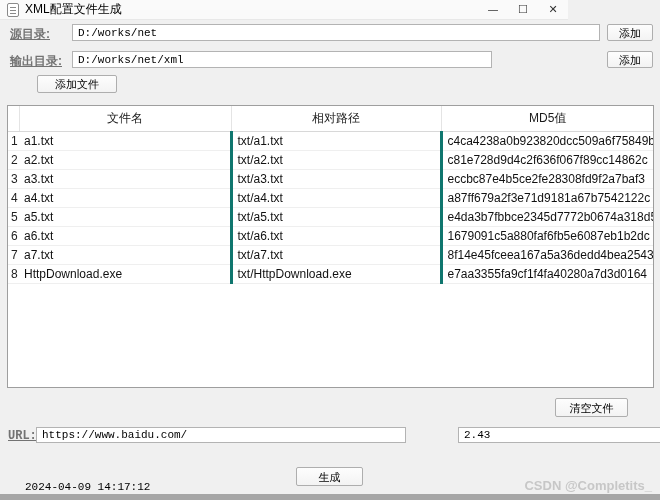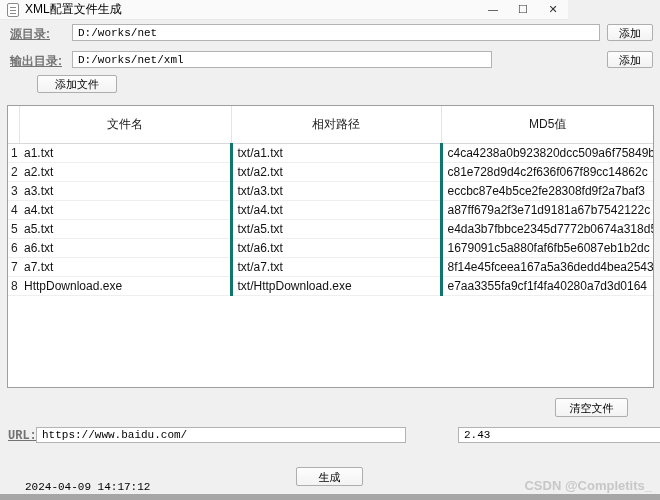--- a/index.html
+++ b/index.html
@@ -17,21 +17,21 @@
 
   
   .lbl { position:absolute; font-weight:bold; font-size:12px; color:#737373;text-decoration:underline; }
   .inp { position:absolute; background:#fff; border:1px solid #b3b3b3; font-family:"Liberation Mono","DejaVu Sans Mono",monospace; font-size:11px; padding:1px 5px; color:#000; outline:none; }
   .btn { position:absolute; background:linear-gradient(#fdfdfd,#f3f3f3); border:1px solid #aeaeae; border-radius:2px; font-size:11px; color:#000; text-align:center; cursor:default; font-family:"Liberation Sans",sans-serif; }
 
   
   .table-wrap { position:absolute; left:7px; top:105px; width:647px; height:283px; background:#ffffff; border:1px solid #9e9e9e; overflow:hidden; }
   table { border-collapse:collapse; table-layout:fixed; width:646px; font-size:12px; }
   col.c-gutter { width:11px; } col.c-name { width:212px; } col.c-path { width:210px; } col.c-md5 { width:213px; }
-  th { font-weight:normal; text-align:center; height:18px; border-bottom:1px solid #d8d8d8; border-right:1px solid #e4e4e4; background:#fff; font-size:12px; padding:10px; }
+  th { font-weight:normal; text-align:center; height:18px; border-bottom:1px solid #d8d8d8; border-right:1px solid #e4e4e4; background:#fff; font-size:12px; padding:4px; }
   th.gutter-h { border-right:1px solid #e4e4e4; }
   td { height:19px; border-bottom:1px solid #efefef; border-right:3px solid #0f766e; padding:0 0 0 5px; white-space:nowrap; overflow:hidden; font-size:12px; color:#111; }
   td.gutter { padding-left:3px; color:#222; border-right:none; }
   td:last-child, th:last-child { border-right:none; }
 
   
   .watermark { position:absolute; right:8px; top:478px; color:#c7c7c7; font-size:13px;font-weight:bold; }
   .timestamp { position:absolute; left:25px; top:481px; font-family:"Liberation Mono","DejaVu Sans Mono",monospace; font-size:11px; color:#000; }
   .taskbar-strip { position:absolute; left:0; bottom:0; width:660px; height:6px; background:#a6a6a6; }
 </style>

